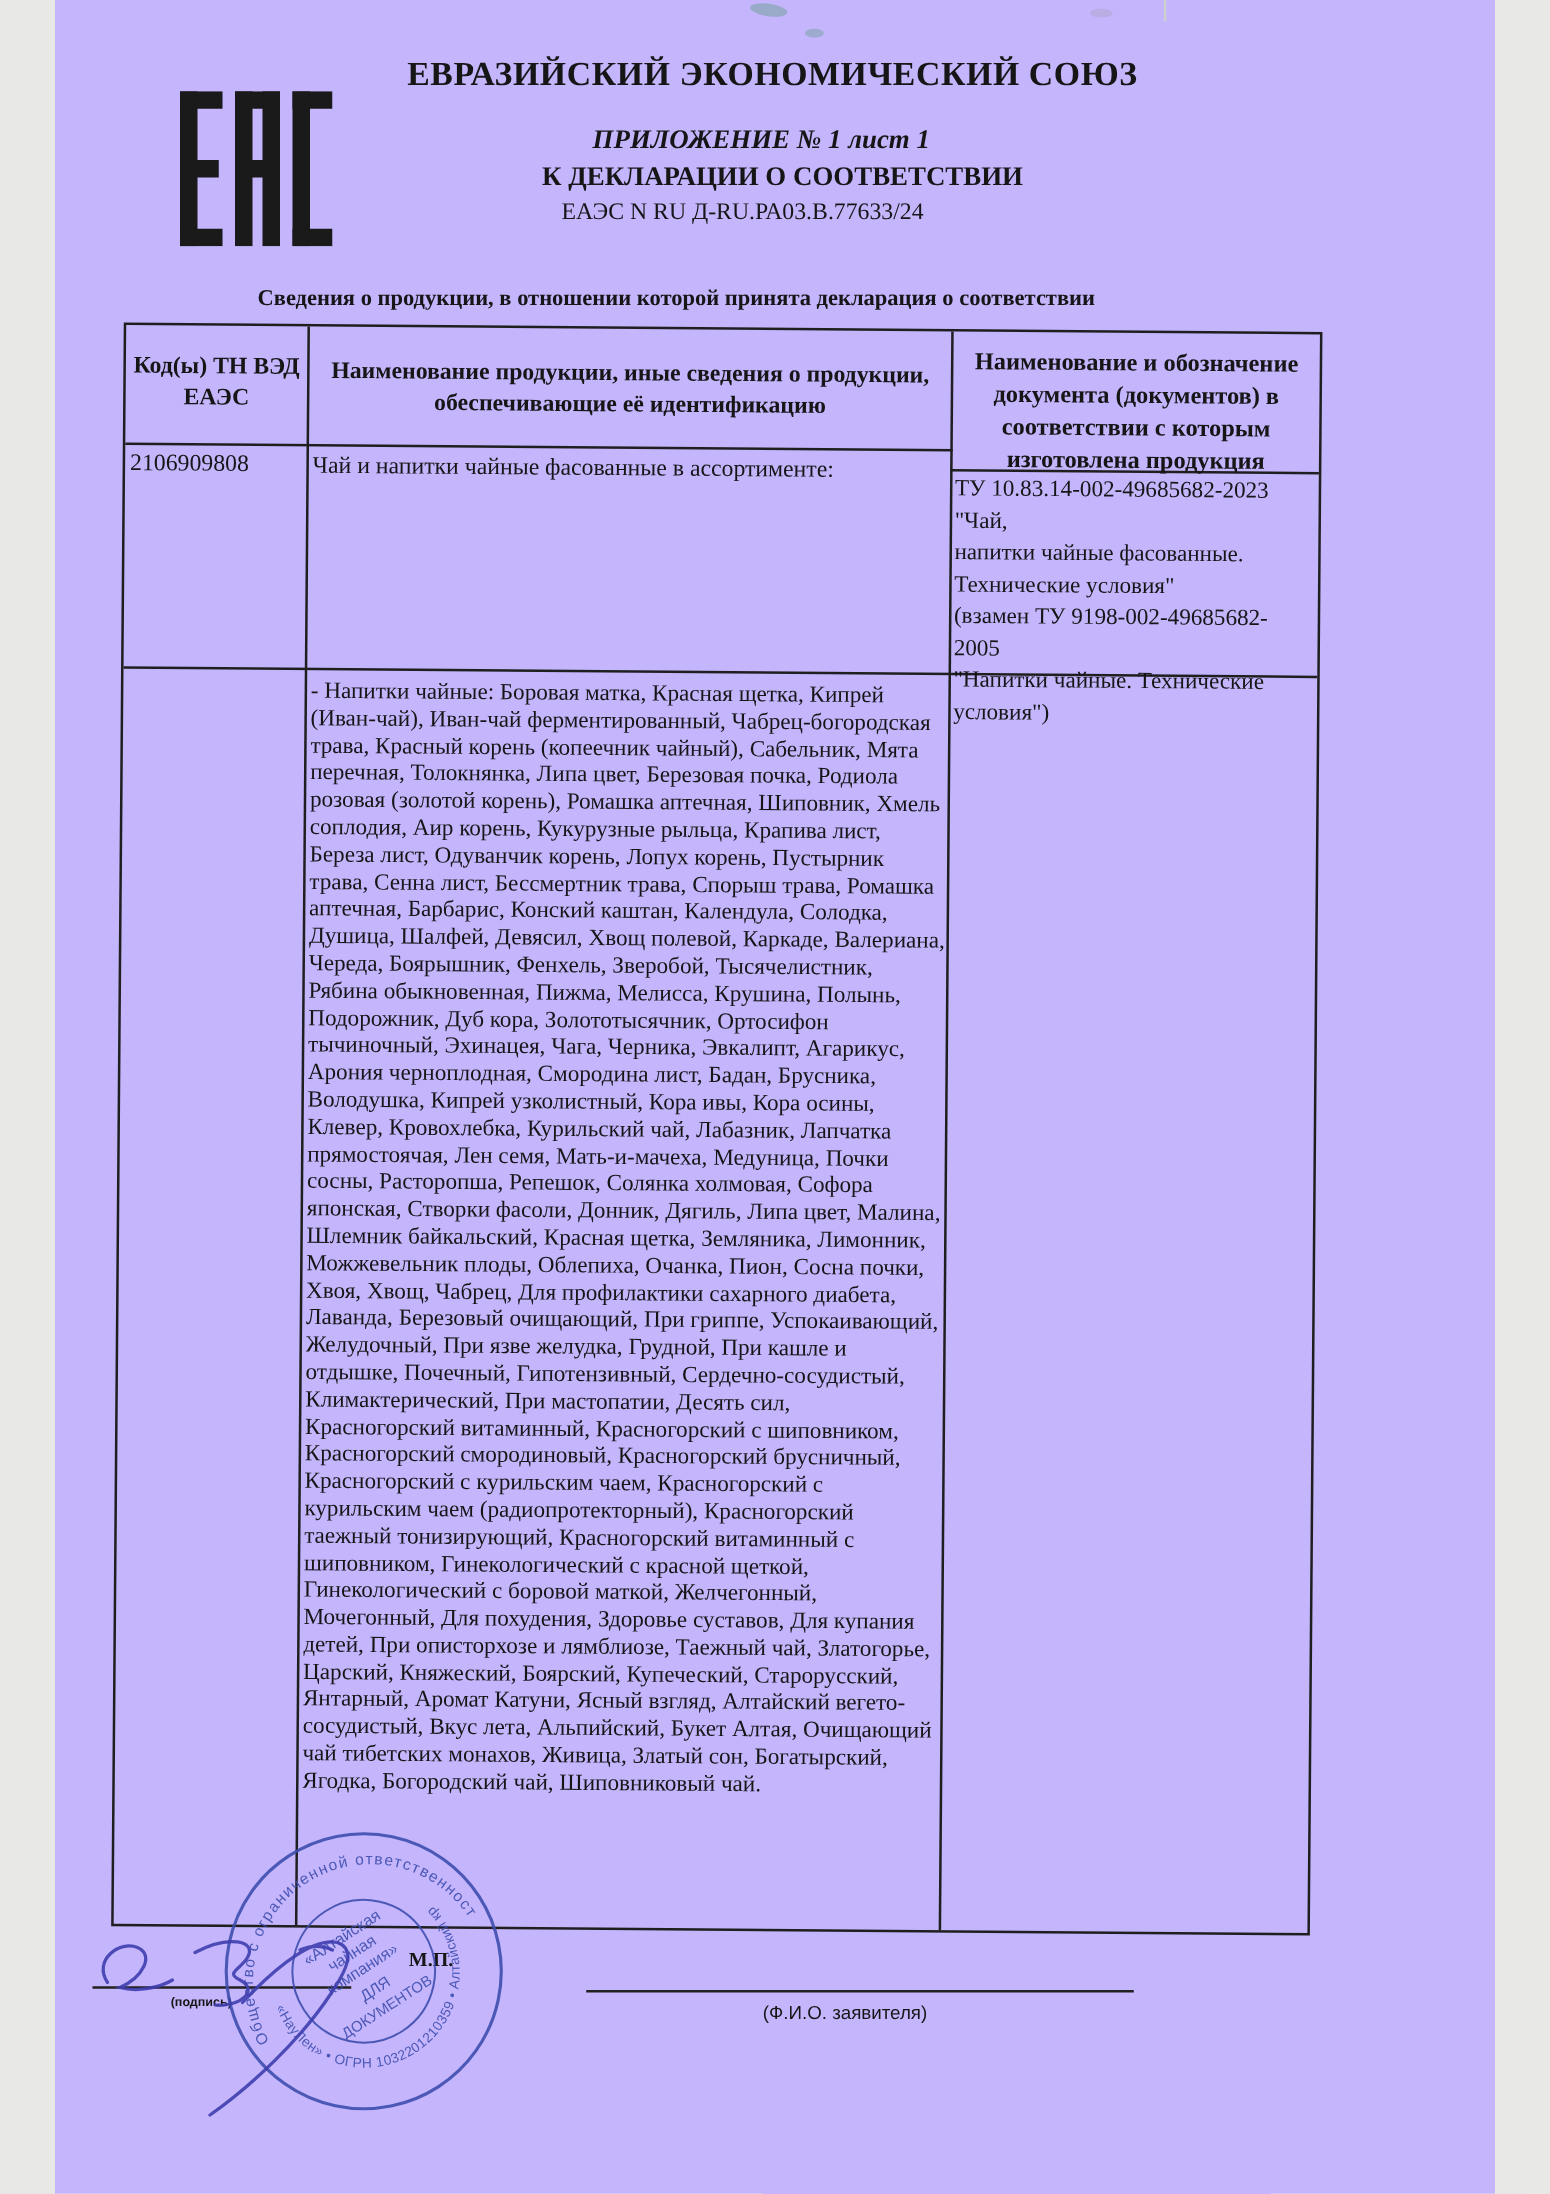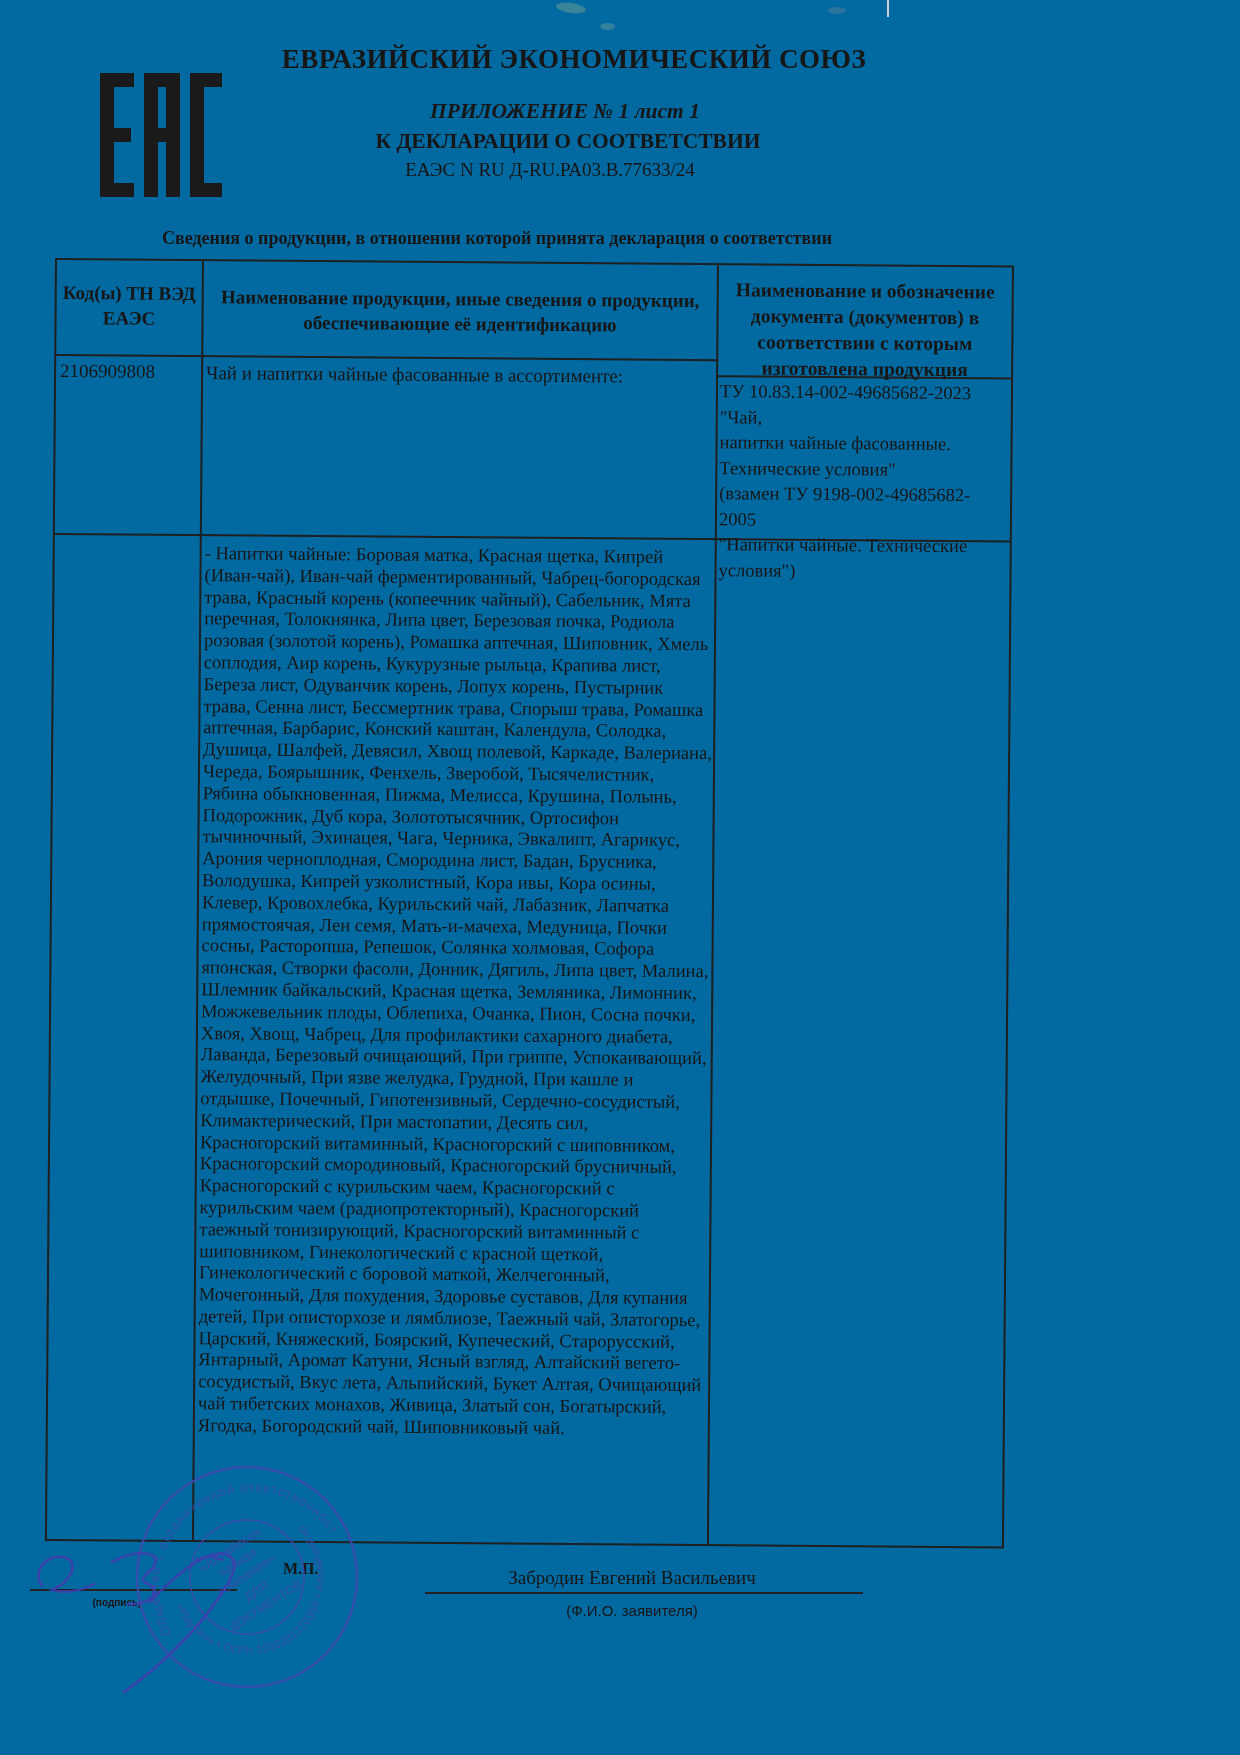--- a/index.html
+++ b/index.html
@@ -1,26 +1,26 @@
 <!DOCTYPE html>
 <html><head>
 <meta charset="utf-8">
 <style>
   html,body{margin:0;padding:0;background:#e8e8e6;}
   #page{
-    position:relative;width:1240px;height:1755px;margin:0 auto;
-    background:#0369a1;overflow:hidden;
+    position:relative;width:1152px;height:1755px;margin:0 auto;
+    background:#c4b5fd;overflow:hidden;
     font-family:"Liberation Serif",serif;color:#161616;
   }
   .abs{position:absolute;}
   .ctr{text-align:center;}
   
   .union-title{left:174px;top:44px;width:800px;font-size:27px;font-weight:bold;letter-spacing:.5px;}
   .app1{left:165px;top:99px;width:800px;font-size:21.5px;font-weight:bold;font-style:italic;}
-  .app2{left:168px;top:129px;width:800px;font-size:21.5px;font-weight:bold;}
+  .app2{left:182px;top:129px;width:800px;font-size:21.5px;font-weight:bold;}
   .decl{left:150px;top:159px;width:800px;font-size:19px;font-weight:normal;}
   .caption{left:127px;top:228px;width:740px;font-size:18px;font-weight:bold;}
   
   .table-wrap{
     left:55px;top:258px;width:955px;height:1279px;
     border:2.5px solid #1f1f1f;transform:rotate(.45deg);transform-origin:left top;
   }
   .tline{position:absolute;background:#1f1f1f;}
   .vline1{left:145px;top:0;bottom:0;width:2px;}
   .vline2{left:660px;top:0;bottom:0;width:2px;}
@@ -105,21 +105,20 @@
  (взамен ТУ 9198-002-49685682- 2005
 "Напитки чайные. Технические
 условия")</div>
 
     <div class="abs r2-prod">- Напитки чайные: Боровая матка, Красная щетка, Кипрей (Иван-чай), Иван-чай ферментированный, Чабрец-богородская трава, Красный корень (копеечник чайный), Сабельник, Мята перечная, Толокнянка, Липа цвет, Березовая почка, Родиола розовая (золотой корень), Ромашка аптечная, Шиповник, Хмель соплодия, Аир корень, Кукурузные рыльца, Крапива лист, Береза лист, Одуванчик корень, Лопух корень, Пустырник трава, Сенна лист, Бессмертник трава, Спорыш трава, Ромашка аптечная, Барбарис, Конский каштан, Календула, Солодка, Душица, Шалфей, Девясил, Хвощ полевой, Каркаде, Валериана, Череда, Боярышник, Фенхель, Зверобой, Тысячелистник, Рябина обыкновенная, Пижма, Мелисса, Крушина, Полынь, Подорожник, Дуб кора, Золототысячник, Ортосифон тычиночный, Эхинацея, Чага, Черника, Эвкалипт, Агарикус, Арония черноплодная, Смородина лист, Бадан, Брусника, Володушка, Кипрей узколистный, Кора ивы, Кора осины, Клевер, Кровохлебка, Курильский чай, Лабазник, Лапчатка прямостоячая, Лен семя, Мать-и-мачеха, Медуница, Почки сосны, Расторопша, Репешок, Солянка холмовая, Софора японская, Створки фасоли, Донник, Дягиль, Липа цвет, Малина, Шлемник байкальский, Красная щетка, Земляника, Лимонник, Можжевельник плоды, Облепиха, Очанка, Пион, Сосна почки, Хвоя, Хвощ, Чабрец, Для профилактики сахарного диабета, Лаванда, Березовый очищающий, При гриппе, Успокаивающий, Желудочный, При язве желудка, Грудной, При кашле и отдышке, Почечный, Гипотензивный, Сердечно-сосудистый, Климактерический, При мастопатии, Десять сил, Красногорский витаминный, Красногорский с шиповником, Красногорский смородиновый, Красногорский брусничный, Красногорский с курильским чаем, Красногорский с курильским чаем (радиопротекторный), Красногорский таежный тонизирующий, Красногорский витаминный с шиповником, Гинекологический с красной щеткой, Гинекологический с боровой маткой, Желчегонный, Мочегонный, Для похудения, Здоровье суставов, Для купания детей, При описторхозе и лямблиозе, Таежный чай, Златогорье, Царский, Княжеский, Боярский, Купеческий, Старорусский, Янтарный, Аромат Катуни, Ясный взгляд, Алтайский вегето-сосудистый, Вкус лета, Альпийский, Букет Алтая, Очищающий чай тибетских монахов, Живица, Златый сон, Богатырский, Ягодка, Богородский чай, Шиповниковый чай.</div>
   </div>
 
   <div class="abs sig-line"></div>
   <div class="abs ctr sig-cap">(подпись)</div>
   <div class="abs mp">М.П.</div>
-  <div class="abs ctr name">Забродин Евгений Васильевич</div>
   <div class="abs name-line"></div>
   <div class="abs ctr name-cap">(Ф.И.О. заявителя)</div>
 
   <svg class="abs sig-svg" viewBox="0 0 260 170">
     <g fill="none" stroke="#3f3fae" stroke-width="2.6" stroke-linecap="round" opacity=".9">
       <path d="M17 46 C5 28 27 12 41 18 C55 24 45 42 27 50 C41 54 59 50 69 44"></path>
       <path d="M87 22 C113 8 137 12 129 26 C123 36 111 38 123 44 C139 52 123 66 103 64"></path>
       <path d="M125 62 C155 30 183 10 201 14 C217 20 207 38 195 56 C171 92 133 128 99 152"></path>
       <path d="M171 20 C179 16 189 16 197 20"></path>
     </g>

